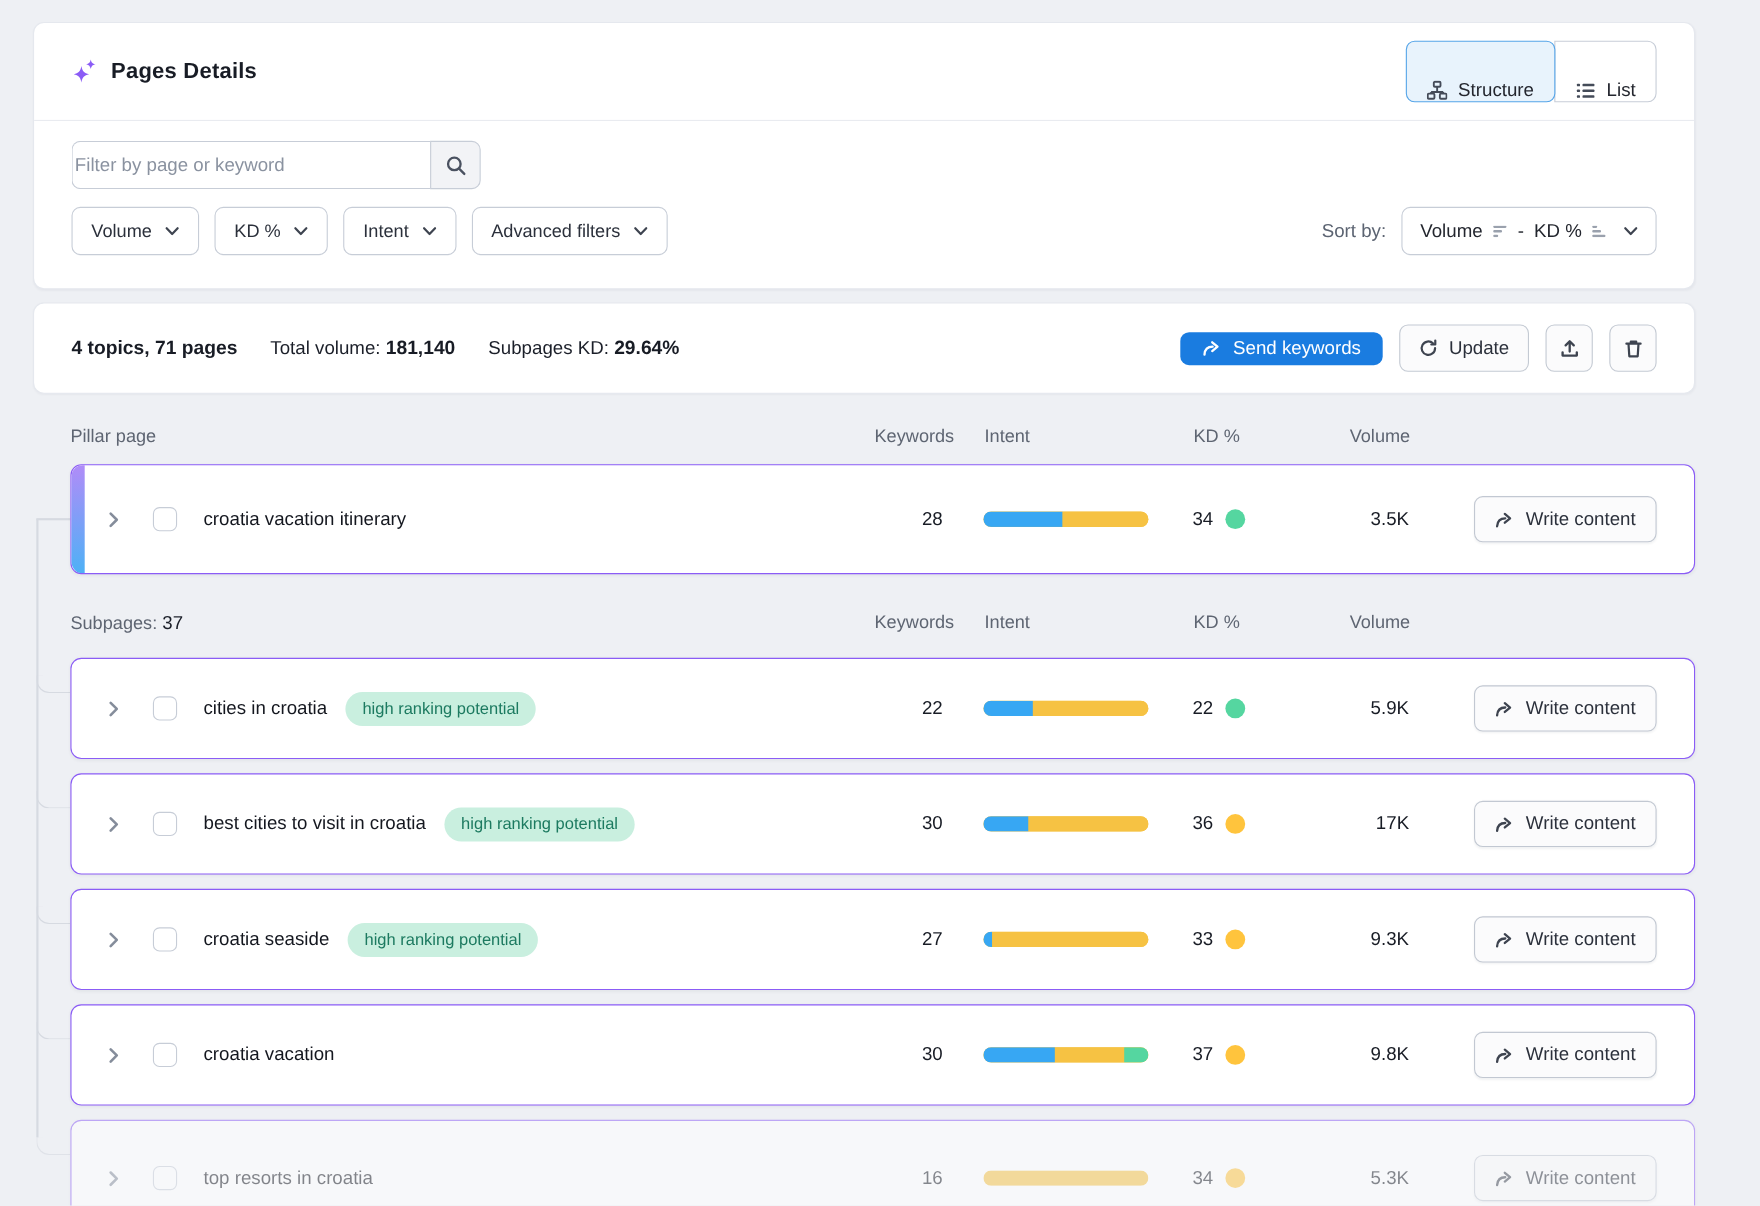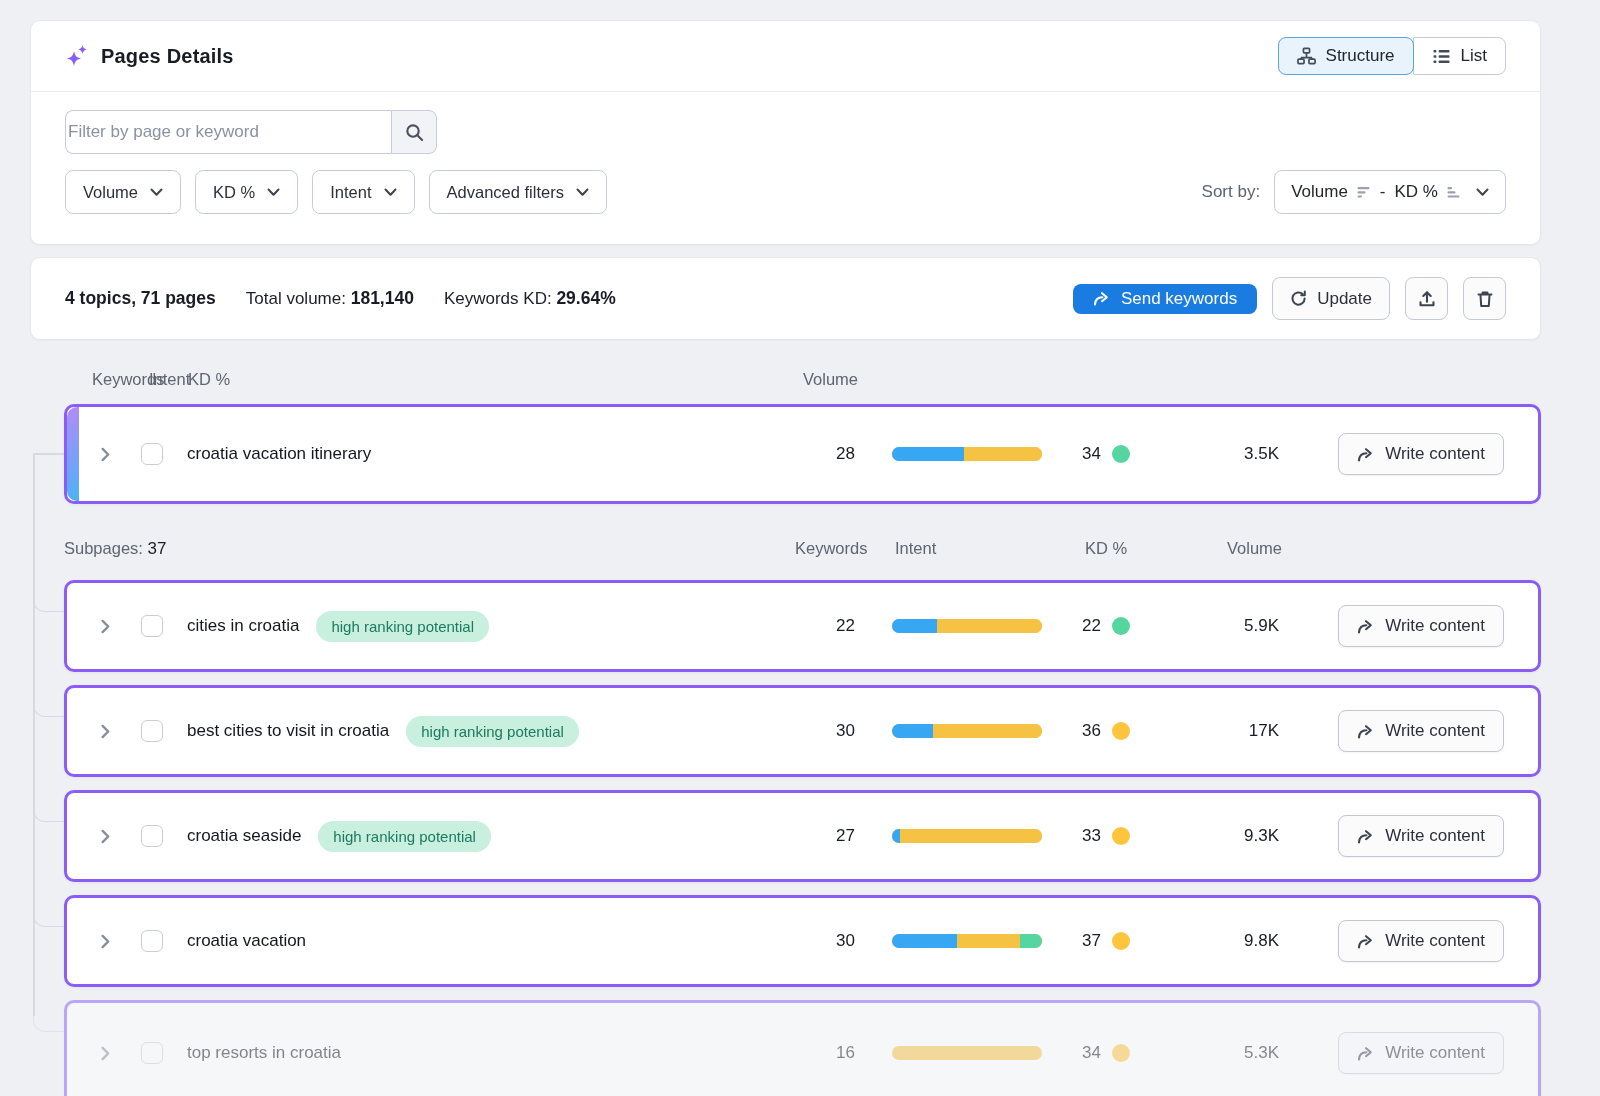--- a/index.html
+++ b/index.html
@@ -11,21 +11,21 @@
           box-shadow:0 1px 2px rgba(20,28,45,.04); }
 
   
   .title-row { display:flex; align-items:center; justify-content:space-between;
                padding:16px 34px; border-bottom:1px solid #E9EBF0; }
   .title-left { display:flex; align-items:center; gap:12px; }
   .title-left h1 { font-size:20px; margin:0; font-weight:700; letter-spacing:.2px; }
   .sparkle { width:24px; height:24px; color:#8B5CF6; }
 
   .toggle-group { display:flex; }
-  .tbtn { display:flex; align-items:center; gap:10px; height:38px; padding:0 18px;
+  .tbtn { display:flex; align-items:flex-end; gap:10px; height:56px; padding:0 18px;
           font-size:17px; color:#23262e; background:#fff; border:1px solid #C7CDD7;
           cursor:pointer; font-family:inherit; }
   .tbtn svg { width:19px; height:19px; color:#444B58; }
   .tbtn.selected { background:#E8F3FC; border:1.5px solid #56A5E8; border-radius:8px; z-index:2; }
   .tbtn.plain { border-radius:0 8px 8px 0; margin-left:-1px; }
 
   .filters { padding:18px 34px 30px; }
   .search-wrap { display:flex; width:372px; height:44px; }
   .search-input { flex:1; border:1px solid #C7CDD7; border-right:none; border-radius:8px 0 0 8px;
                   padding:0 2px; font-size:17px; font-family:inherit; color:#23262e; outline:none; }
@@ -74,21 +74,21 @@
            grid-template-columns:20px 54px 1fr 63px 205px 118px 101px 225px;
            align-items:center; padding:0 34px 0 28px; }
   .thead.sub { height:63px; }
   .h-first { grid-column:1/4; margin-left:-28px; }
   .h-first .count { color:#1b1f29; font-size:17px; }
   .h-kw { text-align:right; }
   .h-intent { padding-left:37px; }
   .h-kd { padding-left:22px; }
   .h-vol { text-align:right; }
 
-  .row-card { position:relative; background:#fff; border:3px solid #8b5cf6; border-radius:10px;
+  .row-card { position:relative; background:#fff; border:1px solid #8b5cf6; border-radius:10px;
               box-shadow:0 1px 3px rgba(25,30,45,.05); height:92px; margin-bottom:13px; }
   .row-card.pillar { height:100px; }
   .row-card.faded { opacity:.5; height:106px; margin-bottom:0; }
   .gradbar { position:absolute; left:0; top:0; bottom:0; width:12px; border-radius:10px 0 0 10px;
              background:linear-gradient(180deg,#B08CF8 0%, #4EB1F6 100%); }
   .chev { background:none; border:none; padding:0; cursor:pointer; width:20px; height:20px;
           display:flex; align-items:center; justify-content:center; }
   .chev svg { width:11px; height:15px; color:#858D9B; }
   .cbwrap { display:flex; justify-content:flex-end; padding-right:6px; }
   .checkbox { width:22px; height:22px; border:1.5px solid #C7CDD7; border-radius:6px;
@@ -269,21 +269,21 @@
   </div>
 
   <div class="card summary">
     <div class="stats">
       <span class="strong">4 topics, 71 pages</span>
       <span class="stat">
         <span class="lbl">Total volume:</span>
         <span class="strong">181,140</span>
       </span>
       <span class="stat">
-        <span class="lbl">Keywords KD:</span>
+        <span class="lbl">Subpages KD:</span>
         <span class="strong">29.64%</span>
       </span>
     </div>
     <div class="actions">
       <button class="btn-primary">
         <svg>
             <use href="#i-fwd"></use>
           </svg>
         <span>Send keywords</span>
       </button>
@@ -310,20 +310,21 @@
 
     <div class="conn stub"></div>
     <div class="conn trunk"></div>
     <div class="conn elbow" style="top:242px"></div>
     <div class="conn elbow" style="top:347px"></div>
     <div class="conn elbow" style="top:452px"></div>
     <div class="conn elbow" style="top:557px"></div>
     <div class="conn elbow" style="top:662px; opacity:.6"></div>
 
     <div class="thead">
+      <div class="h-first">Pillar page</div>
       <div class="h-kw">Keywords</div>
       <div class="h-intent">Intent</div>
       <div class="h-kd">KD %</div>
       <div class="h-vol">Volume</div>
       <div></div>
     </div>
 
     <div class="row-card pillar">
       <div class="gradbar"></div>
       <div class="trow">

